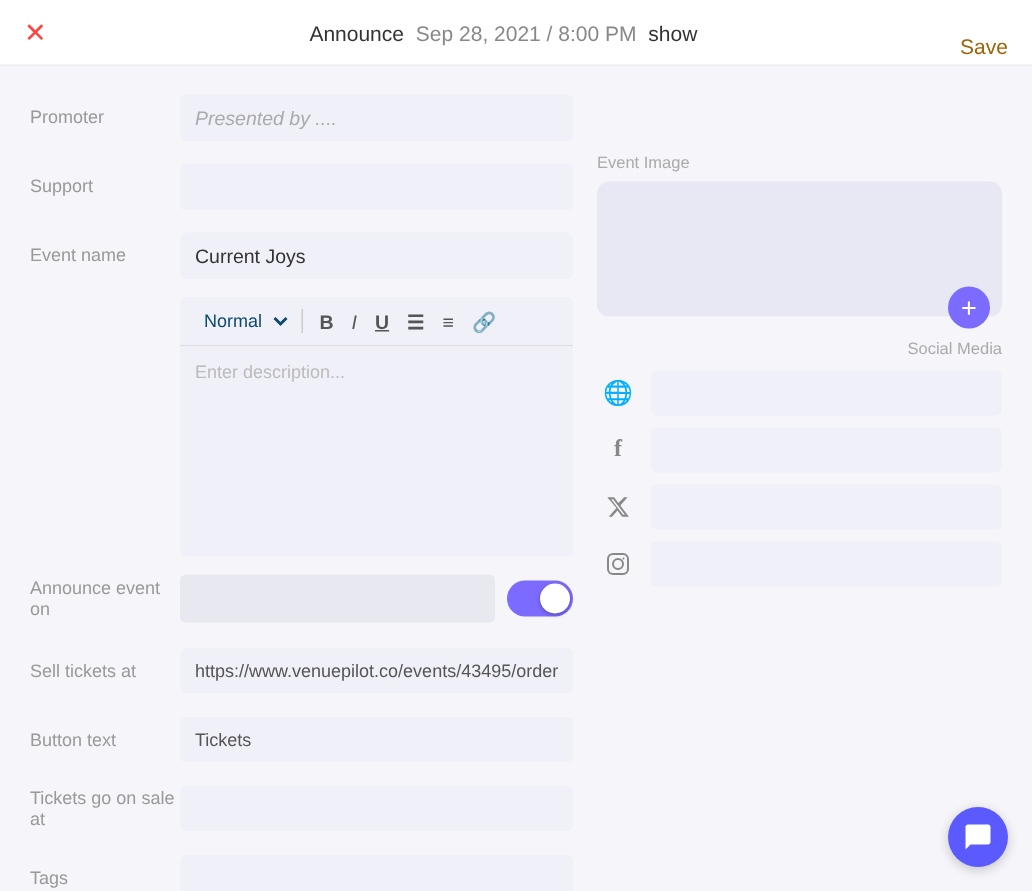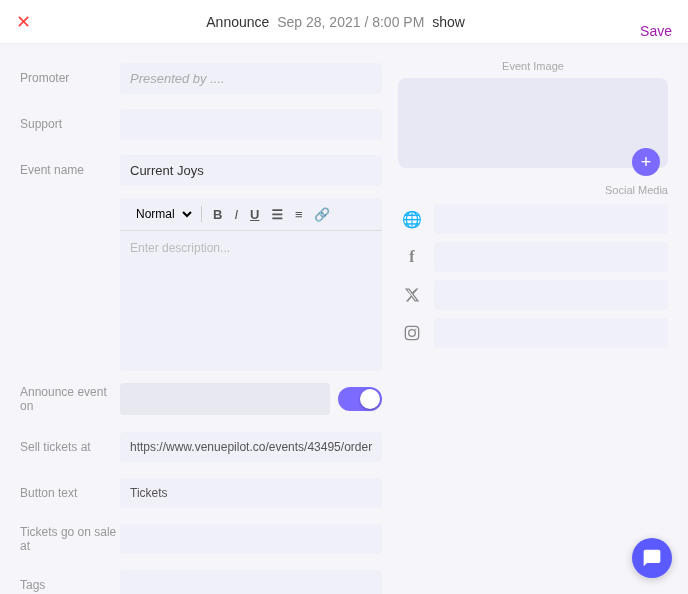--- a/index.html
+++ b/index.html
@@ -27,21 +27,21 @@
     }
     .header-center .date { color: #333; }
     .close-btn {
       color: #f44;
       font-size: 18px;
       cursor: pointer;
       background: none;
       border: none;
     }
     .save-btn {
-      color: #a21caf;
+      color: #a16207;
       font-size: 14px;
       font-weight: 500;
       cursor: pointer;
       background: none;
       border: none;
       margin-top: 19px;
     }
 
     
     .main {
@@ -99,21 +99,21 @@
       border-radius: 4px 4px 0 0;
       padding: 6px 8px;
       border-bottom: 1px solid #ddd;
     }
     .toolbar-select {
       font-size: 12px;
       border: none;
       background: transparent;
       padding: 2px 4px;
       cursor: pointer;
-      color: #000000;
+      color: #0c4a6e;
     }
     .toolbar-sep {
       width: 1px;
       height: 16px;
       background: #ccc;
       margin: 0 4px;
     }
     .toolbar-btn {
       background: none;
       border: none;
@@ -200,22 +200,23 @@
       padding: 8px 10px;
       font-size: 12px;
       color: #555;
       outline: none;
     }
 
     
     .right-section-title {
       font-size: 11px;
       color: #aaa;
-      text-align: center;
+      text-align: left;
       margin-bottom: 6px;
+      margin-top: 43px;
     }
     .image-placeholder {
       background: #e8e8f4;
       border-radius: 8px;
       height: 90px;
       display: flex;
       align-items: flex-end;
       justify-content: flex-end;
       padding: 8px;
       margin-bottom: 16px;

